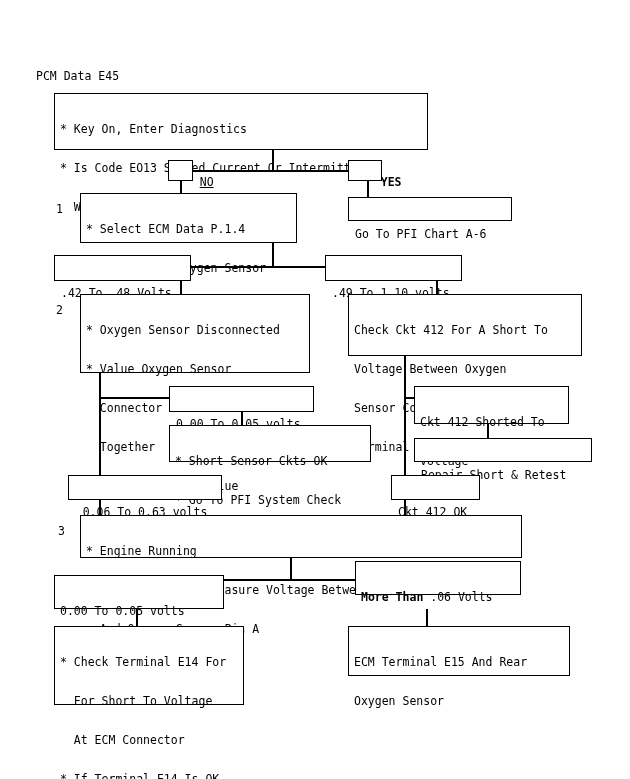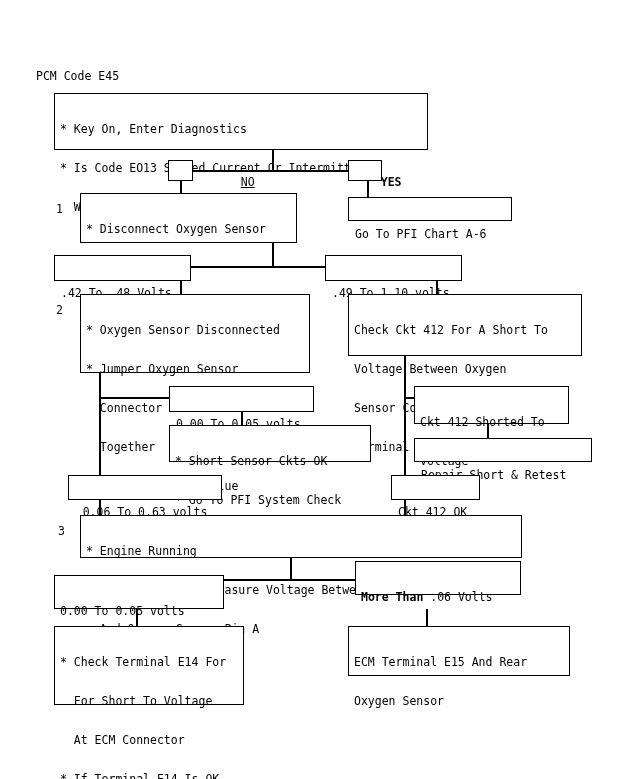--- a/index.html
+++ b/index.html
@@ -34,32 +34,32 @@
     z-index: 3;
   }
   .line {
     position: absolute;
     background: #000000;
     z-index: 1;
   }
   .hline { height: 1.5px; }
   .vline { width: 1.5px; }
   .bold { font-weight: bold; }
-  .ul { text-decoration: underline; margin-left: 41px; }
+  .ul { text-decoration: underline; }
   .brow {
     display: block;
     white-space: pre;
   }
 </style>
 </head>
 <body>
 
 <div id="chart-root">
 
-  <div class="plain" style="left:36px; top:70px;">PCM Code E45</div>
+  <div class="plain" style="left:36px; top:70px;">PCM Data E45</div>
 
   <div class="line vline" style="left:272px; top:149px; height:22px;"></div>
 
   <div class="line hline" style="left:192px; top:170px; width:156px;"></div>
 
   <div class="line vline" style="left:180px; top:181px; height:17px;"></div>
 
   <div class="line vline" style="left:367px; top:181px; height:17px;"></div>
 
   <div class="line vline" style="left:272px; top:243px; height:24px;"></div>
@@ -105,37 +105,38 @@
     <span class="bold">YES</span>
   </div>
 
   <div class="node" style="left:348px; top:197px; width:164px; height:24px; padding:4px 6px;">
     <span class="brow">Go To PFI Chart A-6</span>
   </div>
 
   <div class="plain" style="left:56px; top:203px;">1</div>
 
   <div class="node" style="left:80px; top:193px; width:217px; height:50px;">
+    <span class="brow">* Select ECM Data P.1.4</span>
     <span class="brow">* Disconnect Oxygen Sensor</span>
     <span class="brow">* Note Display</span>
   </div>
 
   <div class="node" style="left:54px; top:255px; width:137px; height:26px; padding:5px 6px;">
     <span class="brow">.42 To .48 Volts</span>
   </div>
 
   <div class="node" style="left:325px; top:255px; width:137px; height:26px; padding:5px 6px;">
     <span class="brow">.49 To 1.10 volts</span>
   </div>
 
   <div class="plain" style="left:56px; top:304px;">2</div>
 
   <div class="node" style="left:80px; top:294px; width:230px; height:79px;">
     <span class="brow">* Oxygen Sensor Disconnected</span>
-    <span class="brow">* Jumper Oxygen Sensor</span>
+    <span class="brow">* Value Oxygen Sensor</span>
     <span class="brow">  Connector Pins A And B</span>
     <span class="brow">  Together</span>
     <span class="brow">* Note Parameter Value</span>
   </div>
 
   <div class="node" style="left:348px; top:294px; width:234px; height:62px;">
     <span class="brow">Check Ckt 412 For A Short To</span>
     <span class="brow">Voltage Between Oxygen</span>
     <span class="brow">Sensor Connector And ECM</span>
     <span class="brow">Terminal</span>

